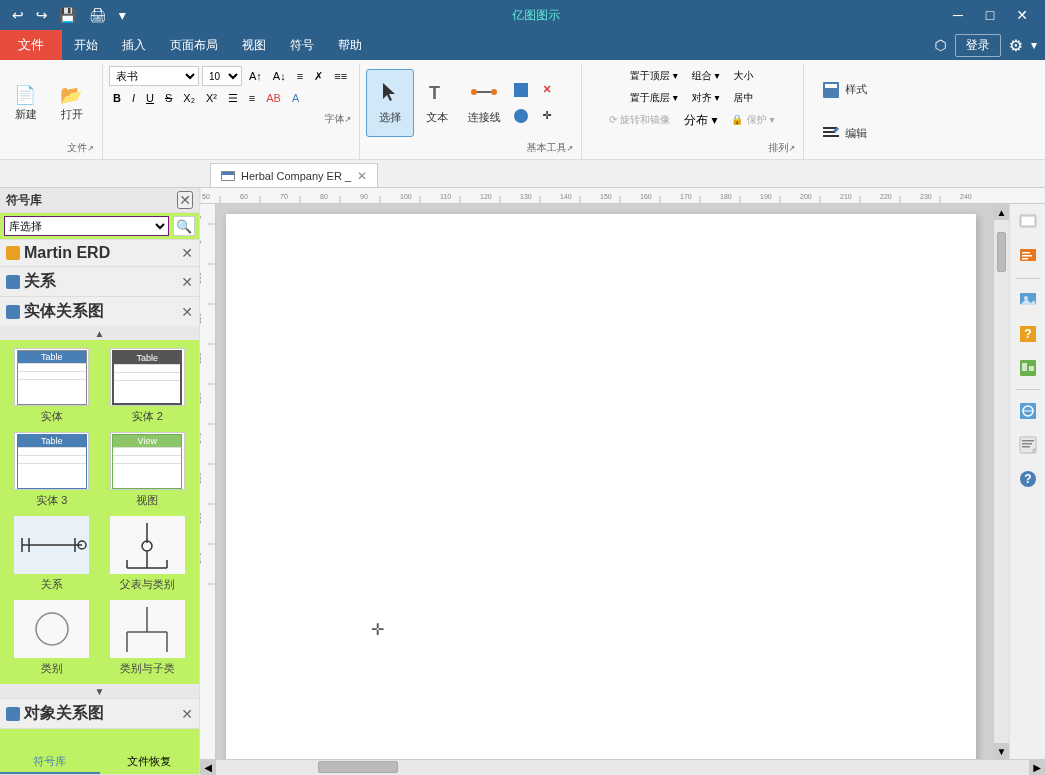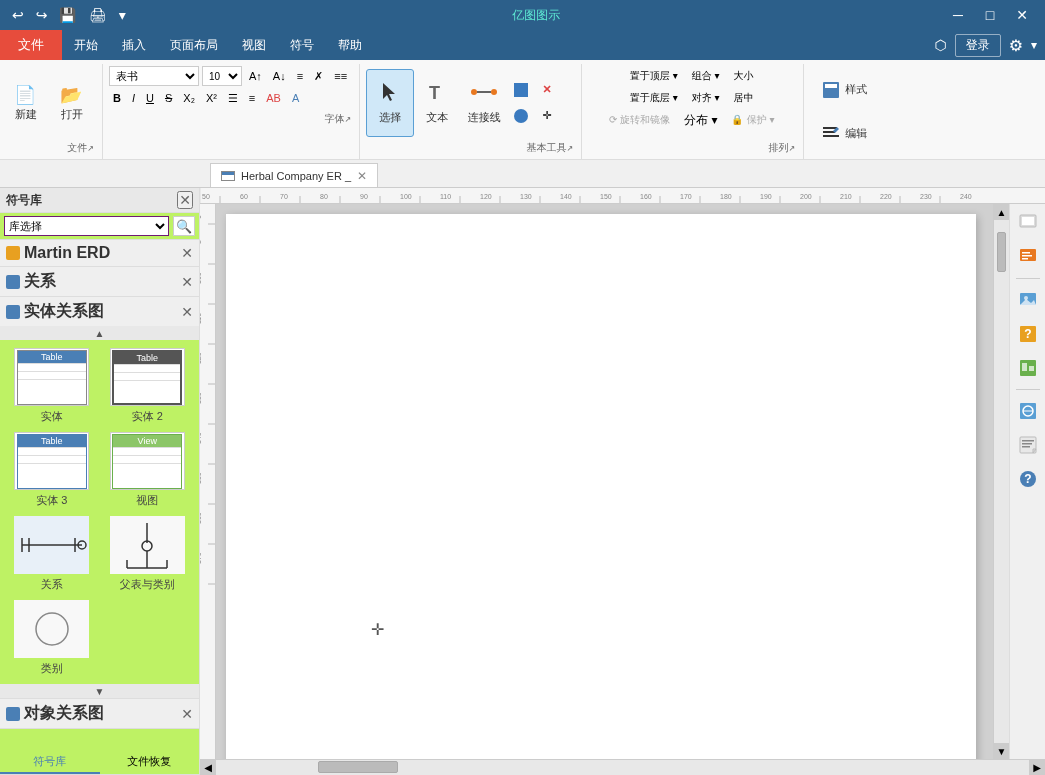--- a/index.html
+++ b/index.html
@@ -461,20 +461,33 @@
             <div class="lib-item-preview" style="width:75px;height:58px;border:none;background:#f8f8f8;">
               <div style="display:flex;flex-direction:column;align-items:center;justify-content:center;width:100%;height:100%;">
                 <svg width="40" height="40" viewBox="0 0 40 40">
                   <circle cx="20" cy="20" r="16" fill="none" stroke="#888" stroke-width="1.5"></circle>
                 </svg>
               </div>
             </div>
             <div class="lib-item-label">类别</div>
           </div>
 
+          <div class="lib-item">
+            <div class="lib-item-preview" style="width:75px;height:58px;border:none;background:#f8f8f8;">
+              <div style="display:flex;flex-direction:column;align-items:center;justify-content:center;width:100%;height:100%;">
+                <svg width="70" height="55" viewBox="0 0 70 55">
+                  <line x1="35" y1="5" x2="35" y2="30" stroke="#555" stroke-width="1.5"></line>
+                  <line x1="15" y1="30" x2="55" y2="30" stroke="#555" stroke-width="1.5"></line>
+                  <line x1="15" y1="30" x2="15" y2="50" stroke="#555" stroke-width="1.5"></line>
+                  <line x1="55" y1="30" x2="55" y2="50" stroke="#555" stroke-width="1.5"></line>
+                </svg>
+              </div>
+            </div>
+            <div class="lib-item-label">类别与子类</div>
+          </div>
 
         </div>
 
         <button class="scroll-down-btn">▼</button>
       </div>
 
       <div class="lib-section">
         <div class="lib-section-header">
           <div class="lib-section-title">
             <div class="lib-section-icon" style="background:#4a7fb5;"></div>

